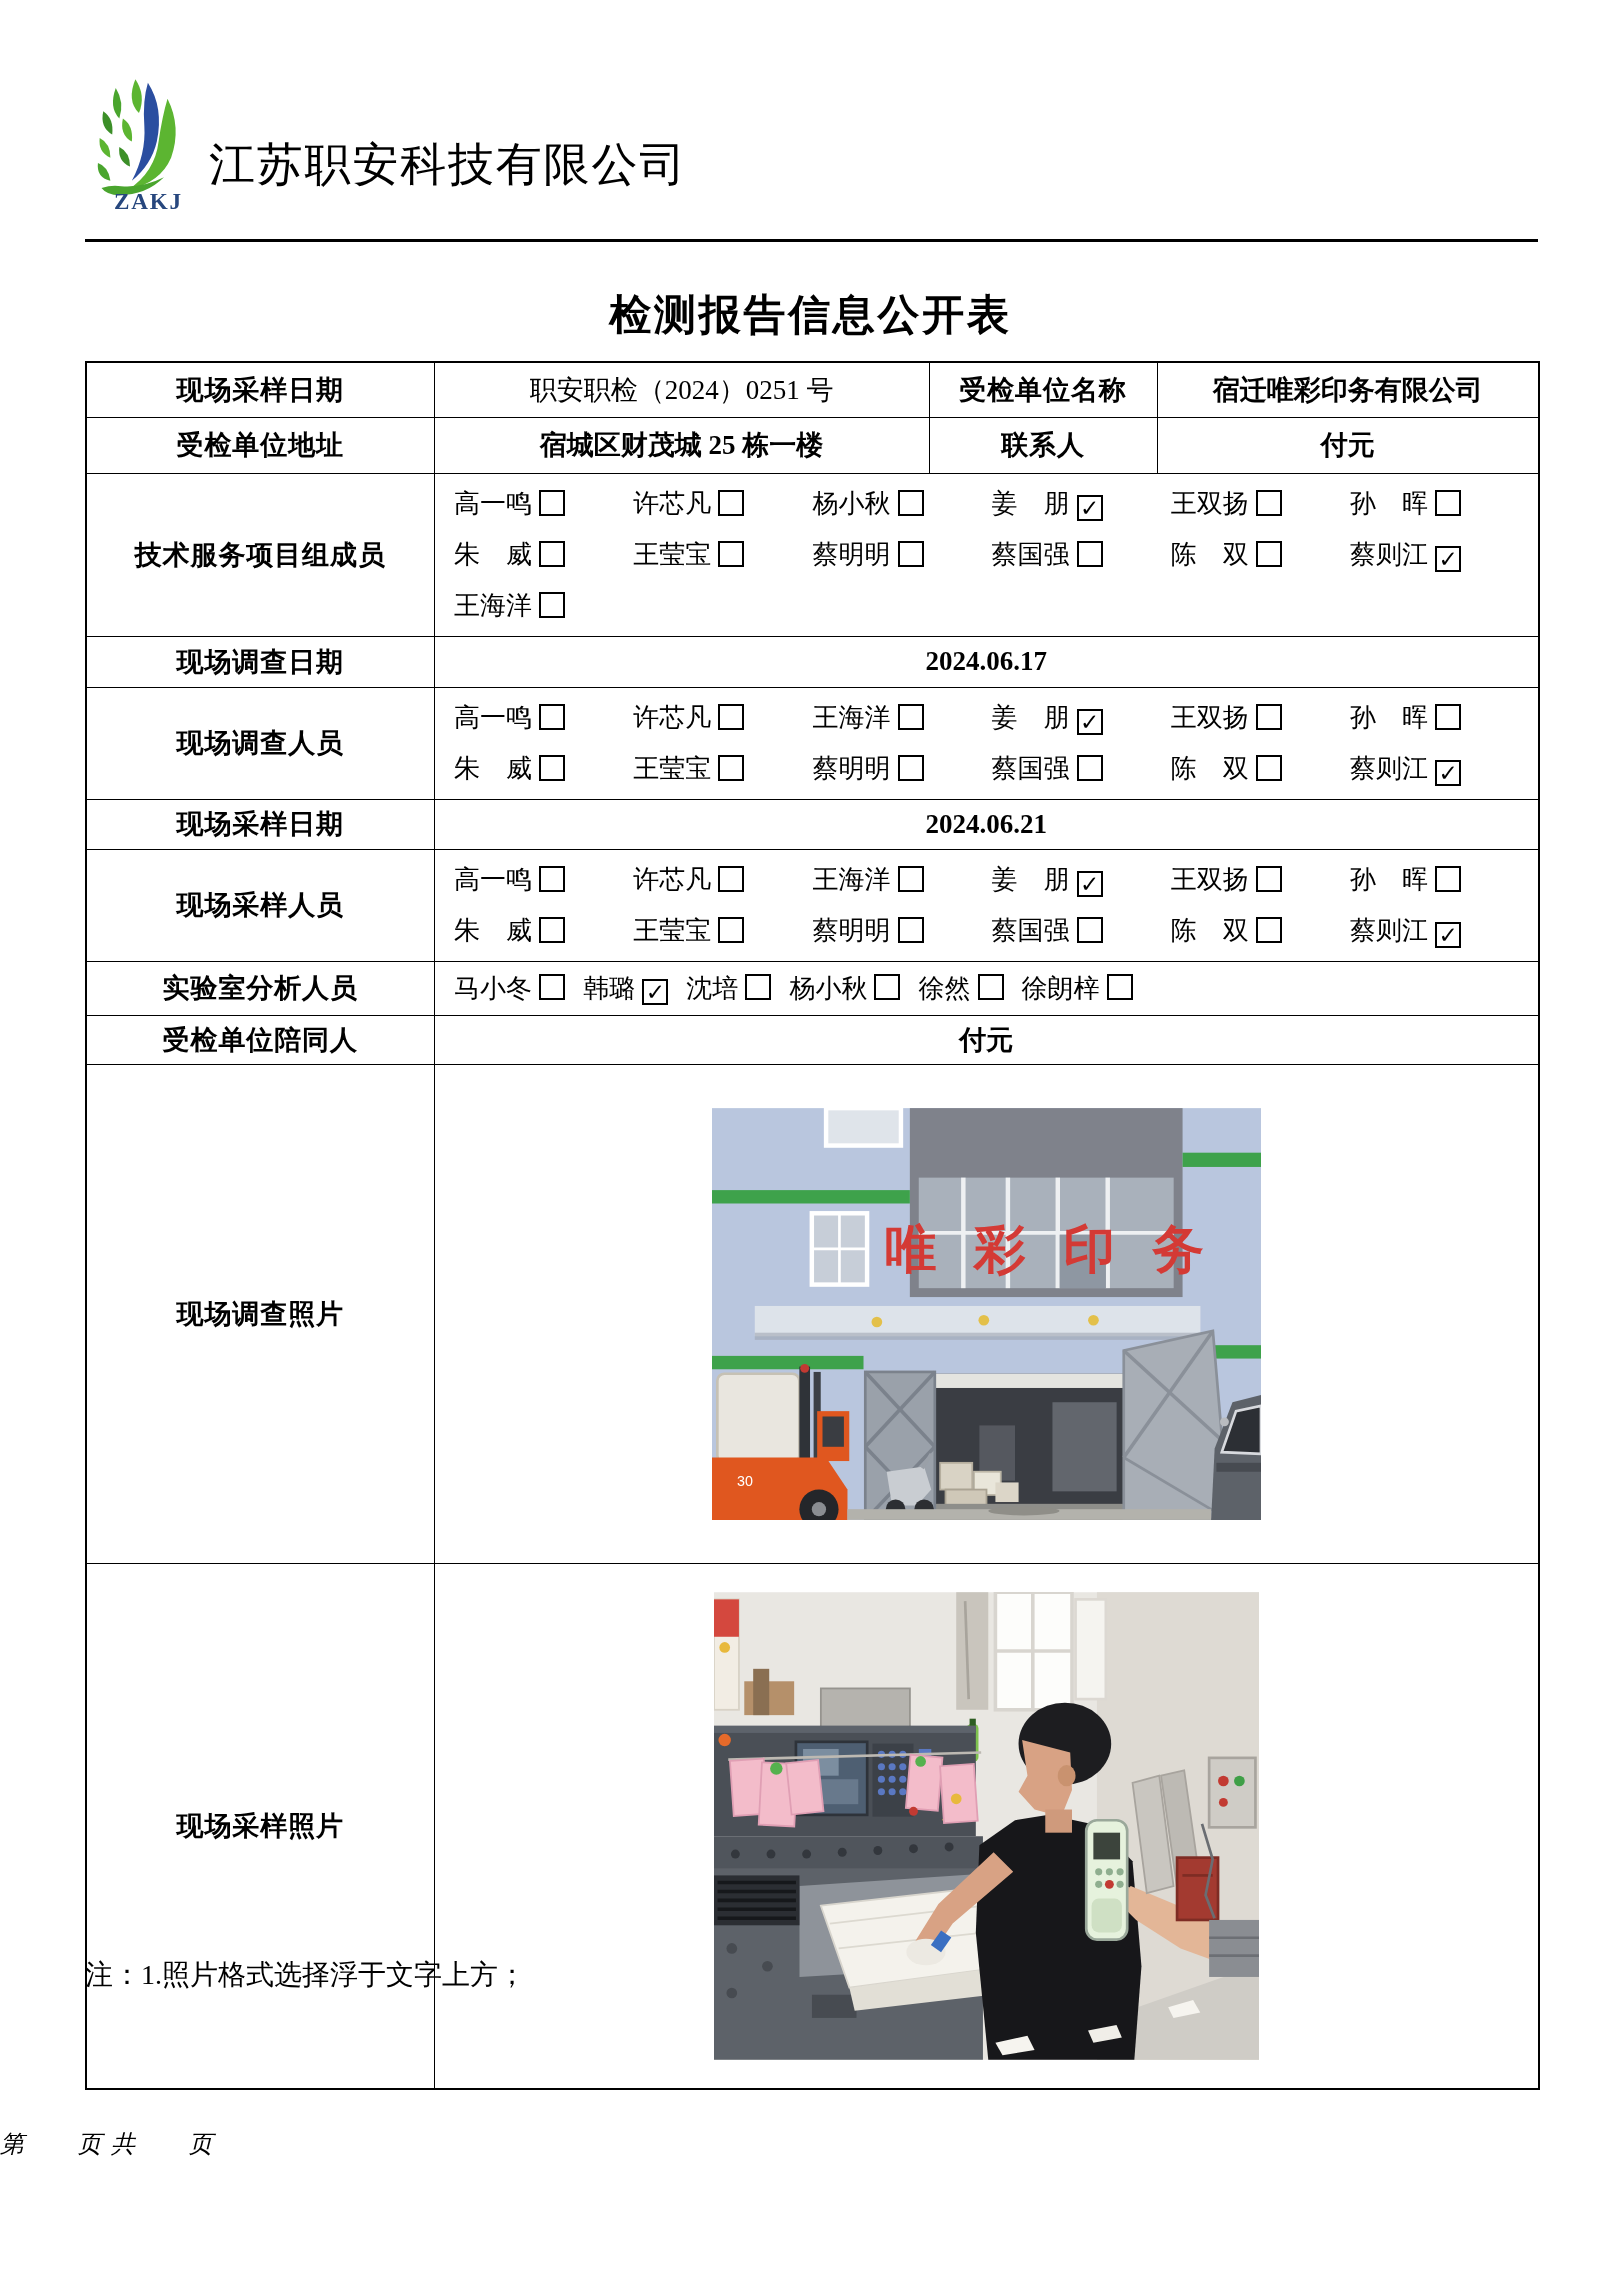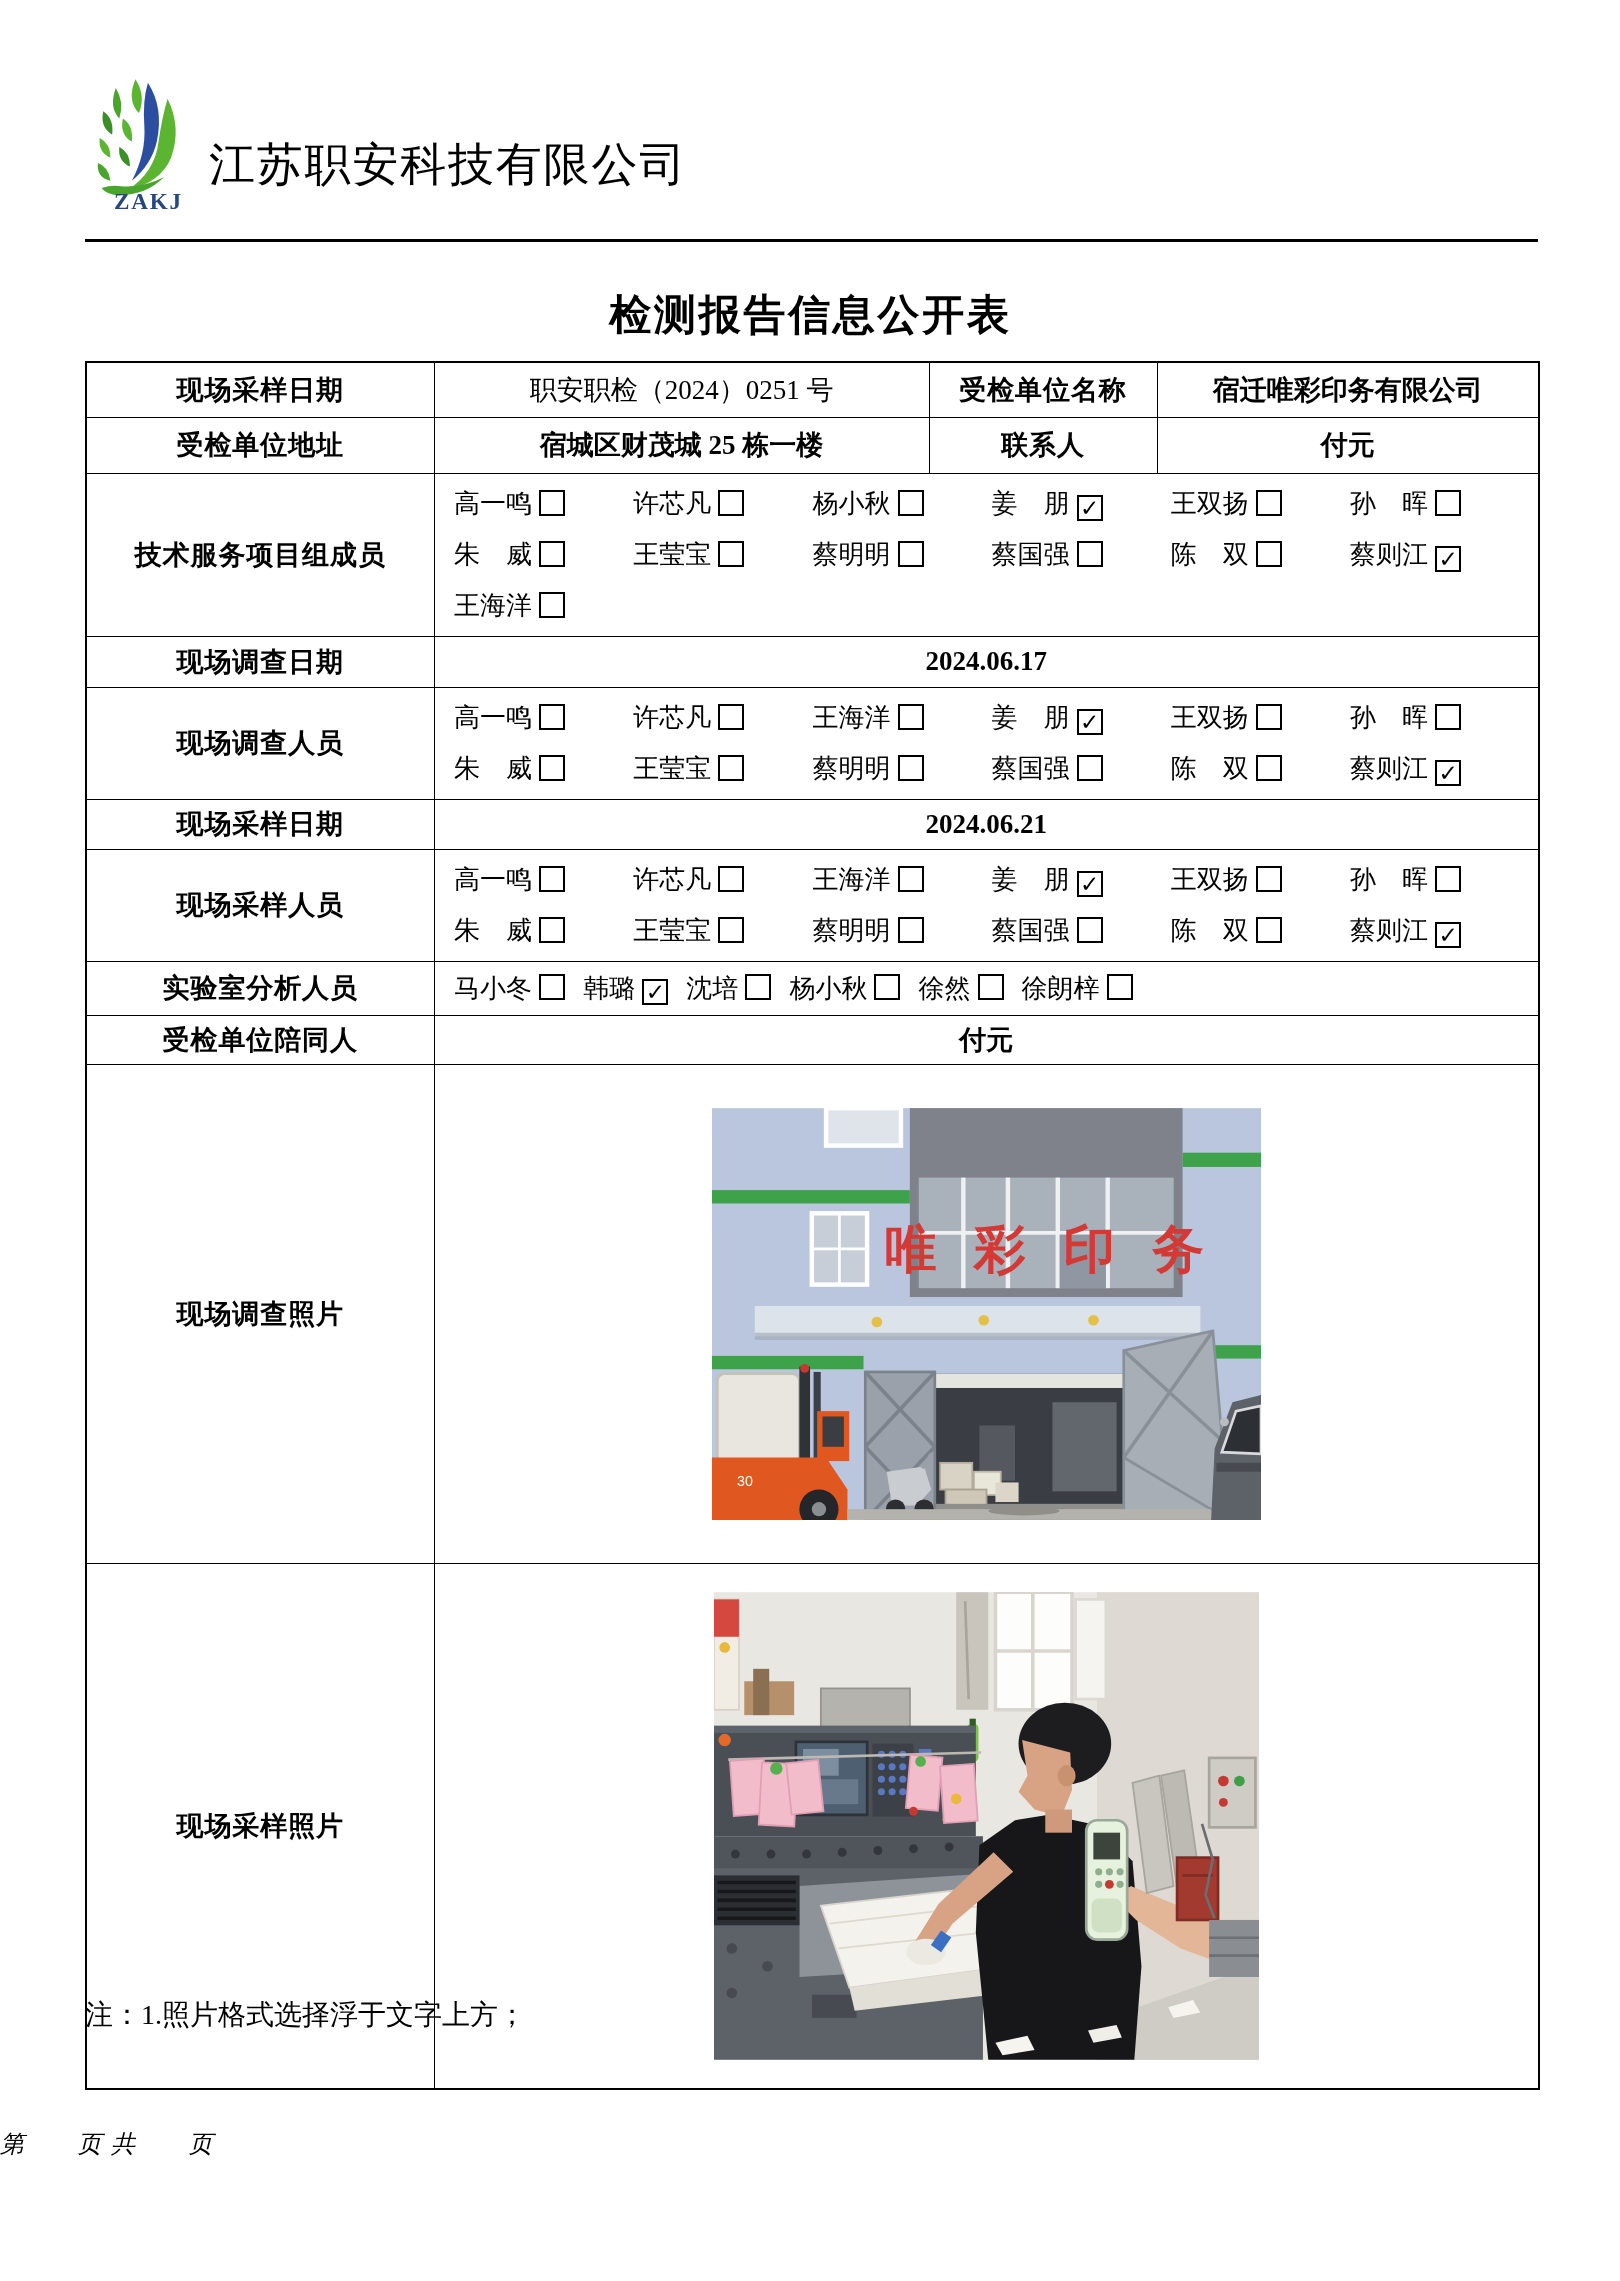--- a/index.html
+++ b/index.html
@@ -50,21 +50,21 @@
   .member{white-space:nowrap;}
   .cb{
     display:inline-block;width:22px;height:22px;border:2.7px solid #000;
     margin-left:7.1px;vertical-align:-3.6px;line-height:22px;text-align:center;
     font-size:23px;font-weight:bold;
     font-family:"DejaVu Sans","Liberation Sans",sans-serif;
   }
   .photo-cell{text-align:center;}
   .photo-cell svg{display:inline-block;vertical-align:middle;}
   
-  .note{position:absolute;left:85px;top:1996px;font-size:28px;}
+  .note{position:absolute;left:85px;top:1956px;font-size:28px;}
   .pagefooter{position:absolute;left:0;top:2128px;width:100%;
     font-size:24px;letter-spacing:1.8px;font-style:italic;}
 </style>
 </head>
 <body>
 
 <div class="page">
 
   <div class="logo-box">
     <svg width="116" height="141" viewBox="0 0 130 158">

